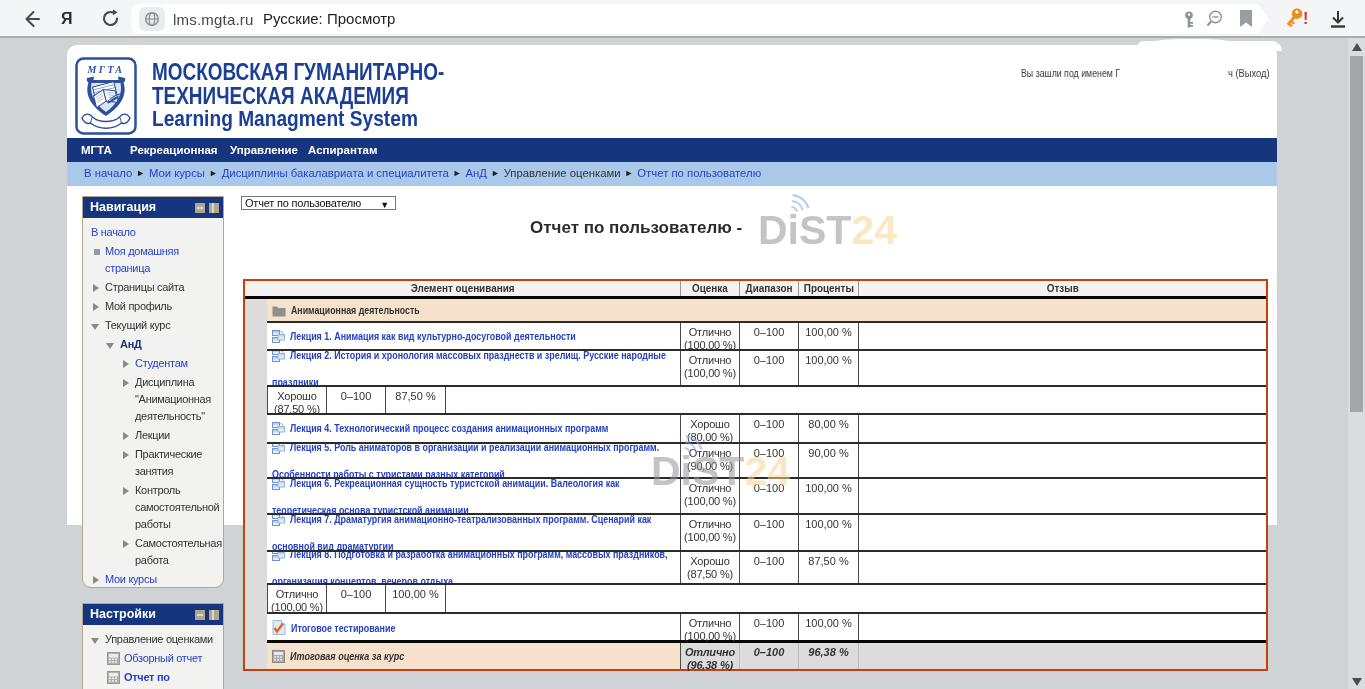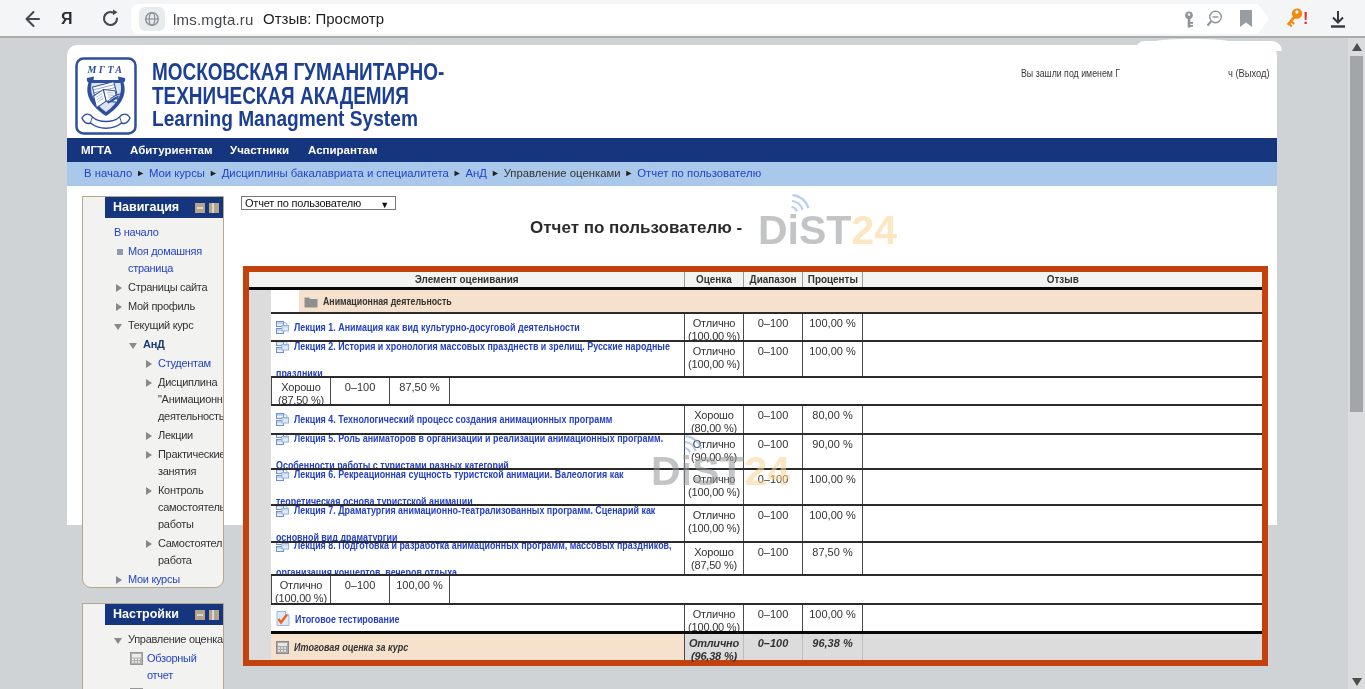--- a/index.html
+++ b/index.html
@@ -40,21 +40,21 @@
   
   #navbar { position:absolute; left:0; top:93px; width:1210px; height:24px; background:#15357e; color:#fff; font-size:11.5px; font-weight:bold; }
   #navbar span { position:absolute; top:6px; }
   
   #crumb { position:absolute; left:0; top:117px; width:1210px; height:24px; background:#a9c8ea; font-size:11.5px; color:#333; }
   #crumb .in { position:absolute; left:17px; top:5px; white-space:nowrap; transform:scaleX(0.985); transform-origin:0 0; }
   a { text-decoration:none; color:#2443c8; }
   .sep { color:#222; font-size:9px; padding:0 4px; position:relative; top:-1px; }
 
   
-  .block { position:absolute; left:15px; width:142px; overflow:hidden; background:#f2f2f1; border:1px solid #b5a78c; border-radius:0 0 9px 9px;padding-left:23px; }
+  .block { position:absolute; left:15px; width:142px; overflow:hidden; background:#f2f2f1; border:1px solid #b5a78c; border-radius:0 0 9px 9px; }
   .bhead { height:22px; background:#15357e; color:#fff; font-size:12.5px; font-weight:bold; margin:-1px -1px 0 -1px; padding:4px 0 0 8px; position:relative; }
   .bicons { position:absolute; right:5px; top:6px; }
   .bicons i { display:inline-block; width:10px; height:10px; background:#b3a58b; margin-left:4px; position:relative; }
   .bicons i.b1:after { content:""; position:absolute; left:2px; top:4px; width:6px; height:2px; background:#dfd8c8; }
   .bicons i.b2:after { content:""; position:absolute; left:3px; top:0px; width:2px; height:10px; background:#dfd8c8; }
   .btree { font-size:11px; color:#333; line-height:17px; padding:6px 2px 8px 8px; letter-spacing:-0.3px; }
   .btree .tw { position:relative; padding-left:14px; margin-bottom:2px; }
   .tri { position:absolute; left:2px; top:5px; width:0; height:0; border-left:6px solid #898989; border-top:4px solid transparent; border-bottom:4px solid transparent; }
   .trid { position:absolute; left:0px; top:7px; width:0; height:0; border-top:6px solid #898989; border-left:4px solid transparent; border-right:4px solid transparent; }
   .sqb { position:absolute; left:3px; top:6px; width:6px; height:6px; background:#8e9aae; }
@@ -66,29 +66,29 @@
   #selbox { position:absolute; left:174px; top:151px; width:155px; height:14px; border:1px solid #767676; background:#fff; font-size:11px; letter-spacing:-0.2px; color:#111; padding:0px 3px; line-height:12px; }
   #selbox .ar { position:absolute; right:6px; top:2px; font-size:9px; color:#111; }
   #h1 { position:absolute; left:463px; top:173px; font-size:17px; font-weight:bold; color:#2b2b2b; }
 
   
   .wm { position:absolute; font-weight:bold; font-size:41px; white-space:nowrap; }
   .wm .g { color:rgba(146,148,152,0.55); }
   .wm .o { color:rgba(247,213,144,0.55); }
 
   
-  #gtable { position:absolute; left:176px; top:221px; width:1025px; border:6px solid #c2410c; background:#fff; font-size:11px; color:#333; }
+  #gtable { position:absolute; left:176px; top:234px; width:1025px; border:2px solid #c2410c; background:#fff; font-size:11px; color:#333; }
   #ghead { display:flex; height:18px; background:#f3f3f2; border-bottom:3px solid #070707; font-weight:bold; }
   #ghead div { text-align:center; line-height:14px; }
   #ghead div span { display:inline-block; transform:scaleX(0.9); transform-origin:50% 50%; }
   #gbody { display:flex; }
   #gutter { flex:0 0 22px; background:#dcdcdc; }
   #grows { flex:1; }
   .grow { display:flex; border-top:2px solid #2b2b2b; }
-  .grow.first { border-top:none;padding-left:28px; }
+  .grow.first { border-top:none; }
   .grow.total { border-top:3px solid #070707; }
   .c1 { flex:0 0 413px; display:flex; align-items:center; overflow:hidden; }
   .c1 .in { width:100%; padding:2px 4px 2px 5px; line-height:13px; white-space:nowrap; }
   .tl { display:inline-block; transform:scaleX(0.81); transform-origin:0 50%; white-space:nowrap; }
   .tl2 { line-height:12px; margin-top:14px; }
   .c2 { flex:0 0 59px; border-left:1px solid #4a4a4a; text-align:center; padding-top:3px; line-height:12.5px; letter-spacing:-0.2px; }
   .c3 { flex:0 0 59px; border-left:1px solid #4a4a4a; text-align:center; padding-top:3px; }
   .c4 { flex:0 0 60px; border-left:1px solid #4a4a4a; text-align:center; padding-top:3px; }
   .c5 { flex:1; border-left:1px solid #4a4a4a; }
   .cat { background:#f6e1cd; height:22px; font-weight:bold; }
@@ -112,21 +112,21 @@
     </svg>
   <div id="urlfield"></div>
   <div id="urltip"></div>
   <div id="chip"></div>
   <svg class="tbicon" style="left:144px;top:11px" width="16" height="16" viewBox="0 0 16 16">
       <circle cx="8" cy="8" r="6.3" stroke="#8a9096" stroke-width="1.4" fill="none"></circle>
       <ellipse cx="8" cy="8" rx="2.8" ry="6.3" stroke="#8a9096" stroke-width="1.2" fill="none"></ellipse>
       <path d="M1.7 8 L14.3 8" stroke="#8a9096" stroke-width="1.2"></path>
     </svg>
   <div id="urltext">lms.mgta.ru</div>
-  <div id="titletext">Отзыв: Просмотр</div>
+  <div id="titletext">Русские: Просмотр</div>
   <svg class="tbicon" style="left:1183px;top:11px" width="12" height="17" viewBox="0 0 12 17">
       <circle cx="6" cy="4.2" r="3.8" fill="#8d9399"></circle>
       <circle cx="6" cy="3.6" r="1.3" fill="#f4f5f6"></circle>
       <rect x="4.7" y="7" width="2.6" height="9.5" fill="#8d9399"></rect>
       <rect x="7" y="11" width="3" height="1.8" fill="#8d9399"></rect>
       <rect x="7" y="14" width="3" height="1.8" fill="#8d9399"></rect>
     </svg>
   <svg class="tbicon" style="left:1205px;top:10px" width="18" height="18" viewBox="0 0 18 18">
       <circle cx="10.5" cy="7" r="5.8" stroke="#8d9399" stroke-width="1.4" fill="none"></circle>
       <path d="M7.5 7 L13.5 7" stroke="#8d9399" stroke-width="1.4"></path>
@@ -175,22 +175,22 @@
   <div id="hdr-text">
     <div class="l1">МОСКОВСКАЯ ГУМАНИТАРНО-</div>
     <div class="l1">ТЕХНИЧЕСКАЯ АКАДЕМИЯ</div>
     <div class="l3">Learning Managment System</div>
   </div>
   <div id="loggedin"><span class="cnd" style="transform:scaleX(0.8)">Вы зашли под именем Г</span></div>
   <div id="logout"><span class="cnd">ч (Выход)</span></div>
 
   <div id="navbar">
     <span style="left:14px">МГТА</span>
-    <span style="left:63px">Абитуриентам</span>
-    <span style="left:163px">Участники</span>
+    <span style="left:63px">Рекреационная</span>
+    <span style="left:163px">Управление</span>
     <span style="left:241px">Аспирантам</span>
   </div>
   <div id="crumb">
       <span class="in"><a>В начало</a><span class="sep">►</span><a>Мои курсы</a><span class="sep">►</span><a>Дисциплины бакалавриата и специалитета</a><span class="sep">►</span><a>АнД</a><span class="sep">►</span><span>Управление оценками</span><span class="sep">►</span><a>Отчет по пользователю</a></span>
     </div>
 
   <div class="block" style="top:151px;height:392px;">
     <div class="bhead">Навигация<span class="bicons"><i class="b1"></i><i class="b2"></i></span></div>
     <div class="btree">
       <div class="tw" style="padding-left:0"><a>В начало</a></div>

